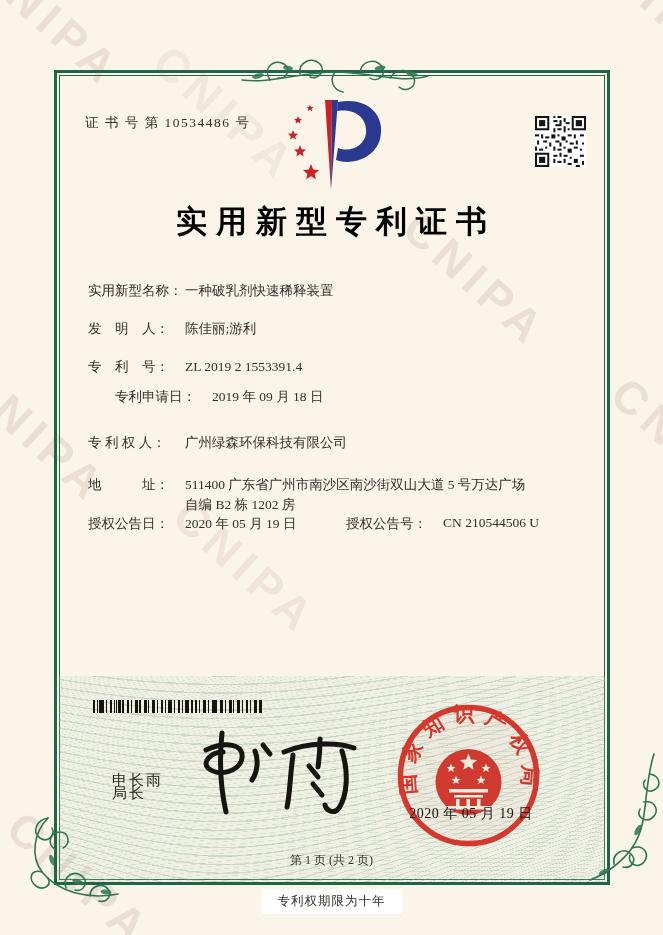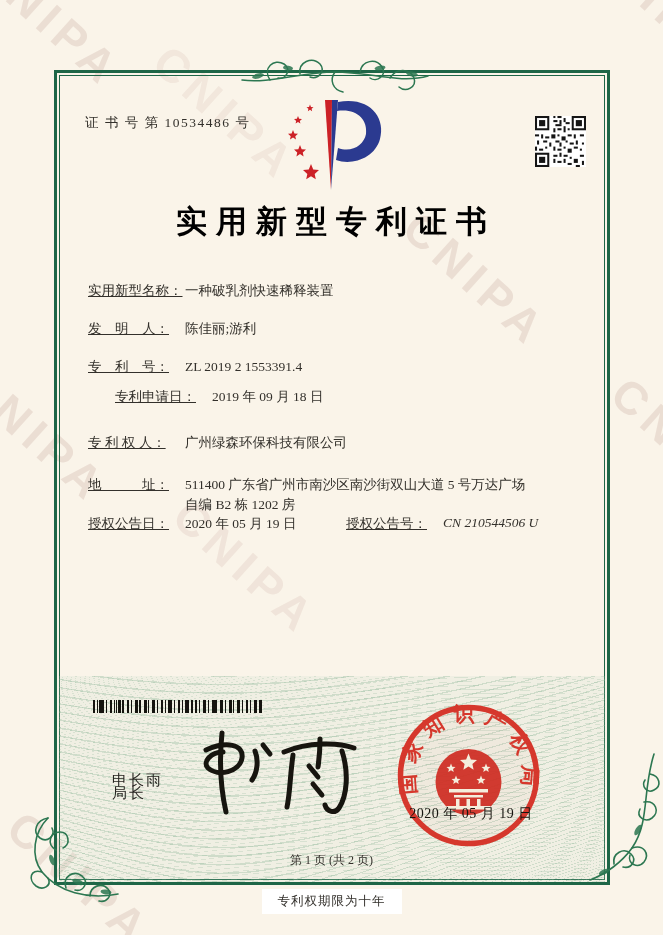--- a/index.html
+++ b/index.html
@@ -43,32 +43,32 @@
     position:absolute;left:85px;top:114px;font-size:13.5px;letter-spacing:1.5px;color:#33302b;
   }
   .logo{position:absolute;left:278px;top:96px;width:115px;height:100px;}
   .qr{position:absolute;left:535px;top:116px;width:51px;height:51px;}
   .title{
     position:absolute;left:0;top:201px;width:663px;text-align:center;
     font-size:31px;font-weight:bold;letter-spacing:9px;text-indent:9px;color:#000000;
   }
   
   .row{position:absolute;left:88px;font-size:13.5px;white-space:nowrap;}
-  .row .lbl{display:inline-block;width:97px;color:#33302b;text-decoration:underline;}
+  .row .lbl{display:inline-block;width:97px;color:#33302b;}
   .row .val{color:#33302b;}
   .row-name{top:282px;}
   .row-inv{top:320px;}
   .row-pno{top:358px;}
   .row-appdate{top:388px;margin-left:27px;}
   .row-patentee{top:434px;}
   .row-addr{top:476px;}
   .addr2{position:absolute;left:185px;top:496px;font-size:13.5px;color:#33302b;}
   .row-grant{top:515px;}
   .lbl2{position:absolute;left:258px;display:inline-block;}
-  .val2{position:absolute;left:355px;display:inline-block;font-style:italic;}
+  .val2{position:absolute;left:355px;display:inline-block;}
   
   .paras{
     position:absolute;left:86px;top:542px;width:494px;
     font-size:13.2px;line-height:20.5px;text-align:justify;color:#33302b;
   }
   .paras p{margin:0;text-indent:2em;}
   
   .barcode{
     position:absolute;left:93px;top:700px;width:170px;height:13px;
     background-image:

